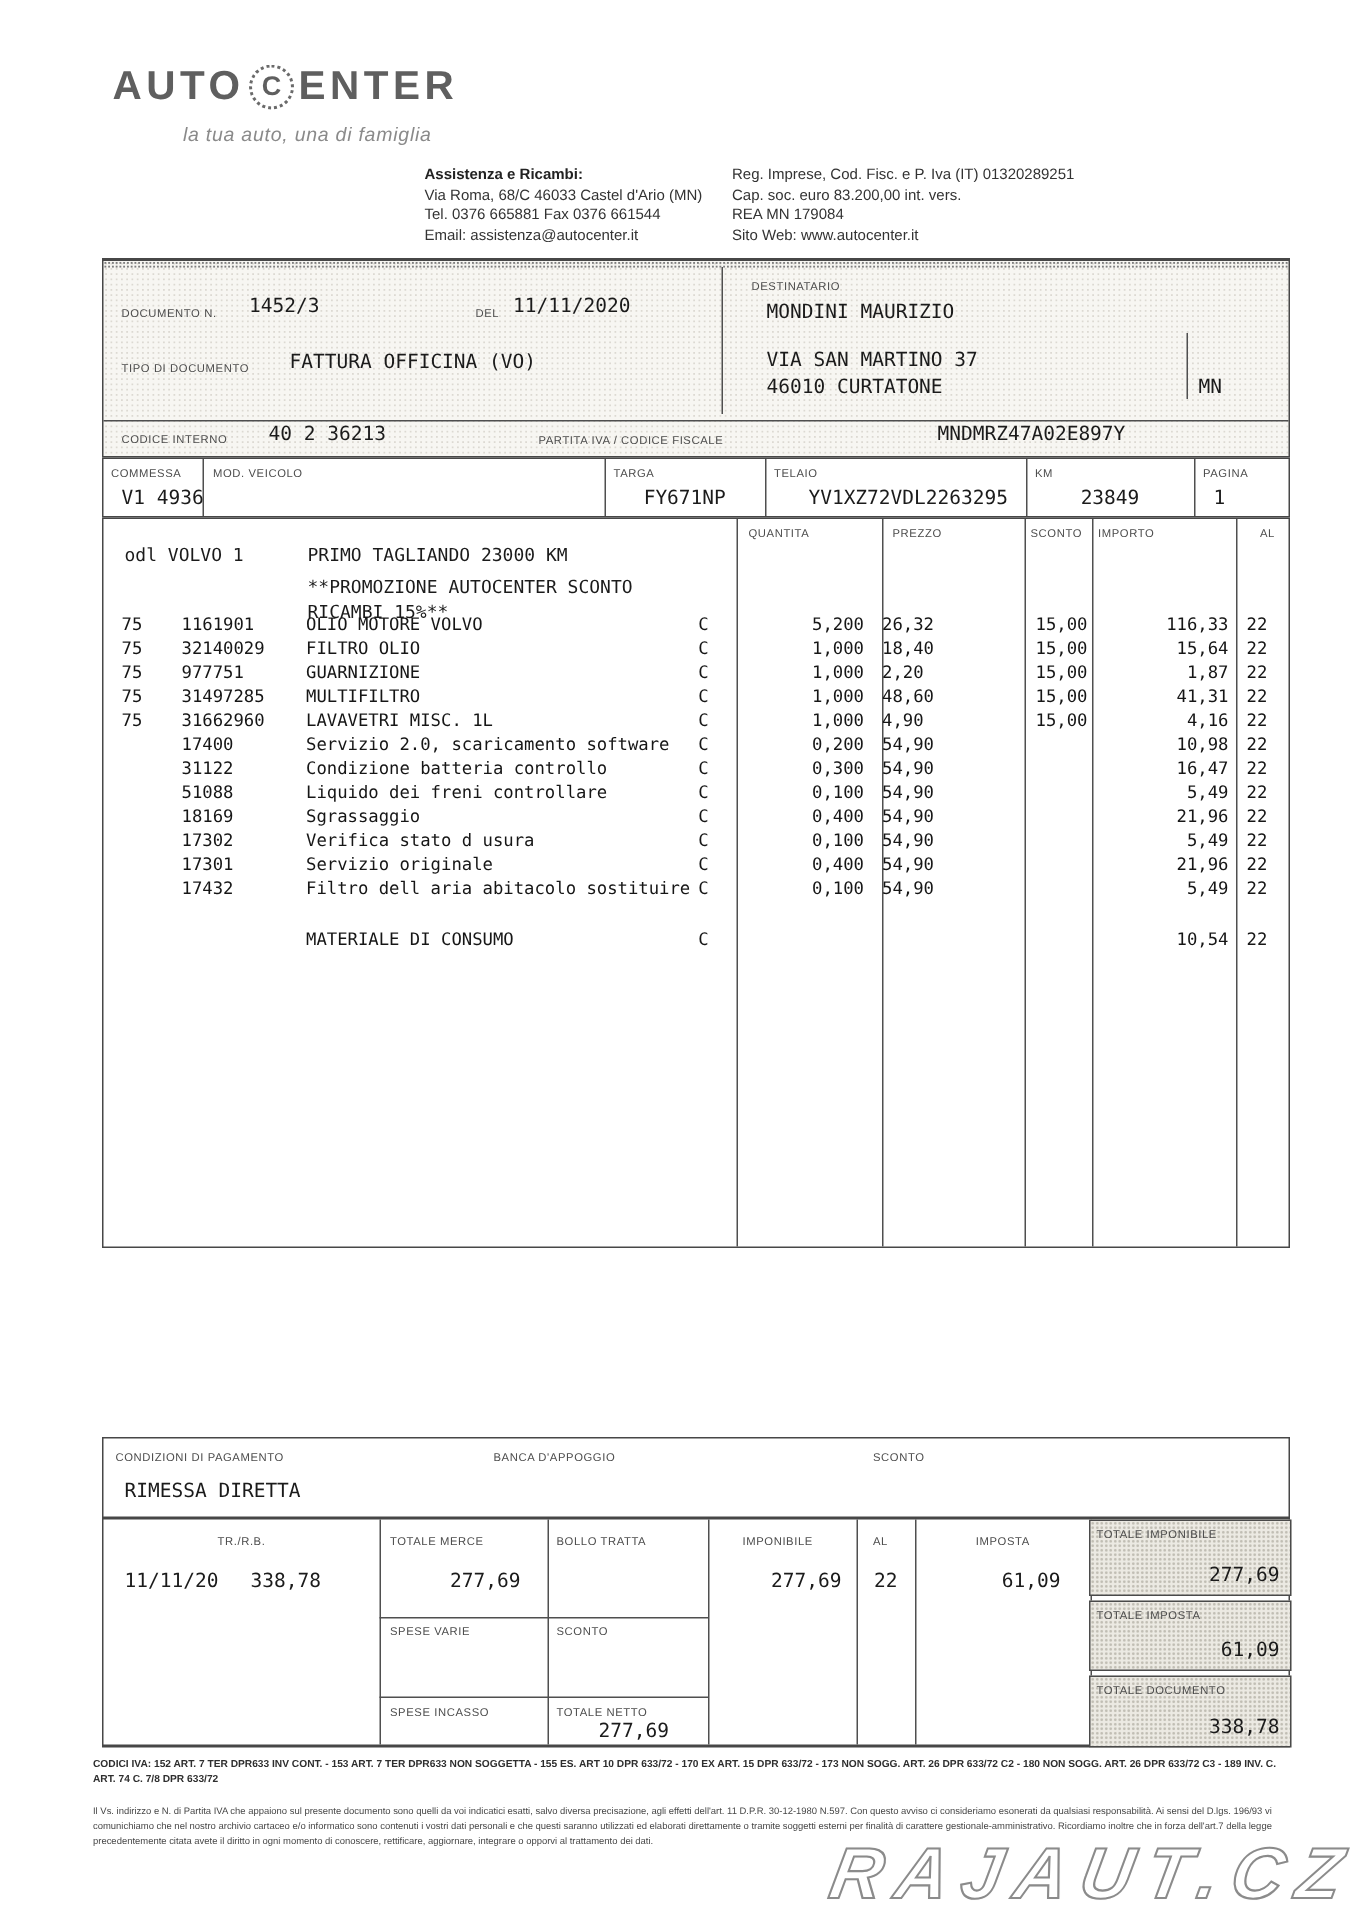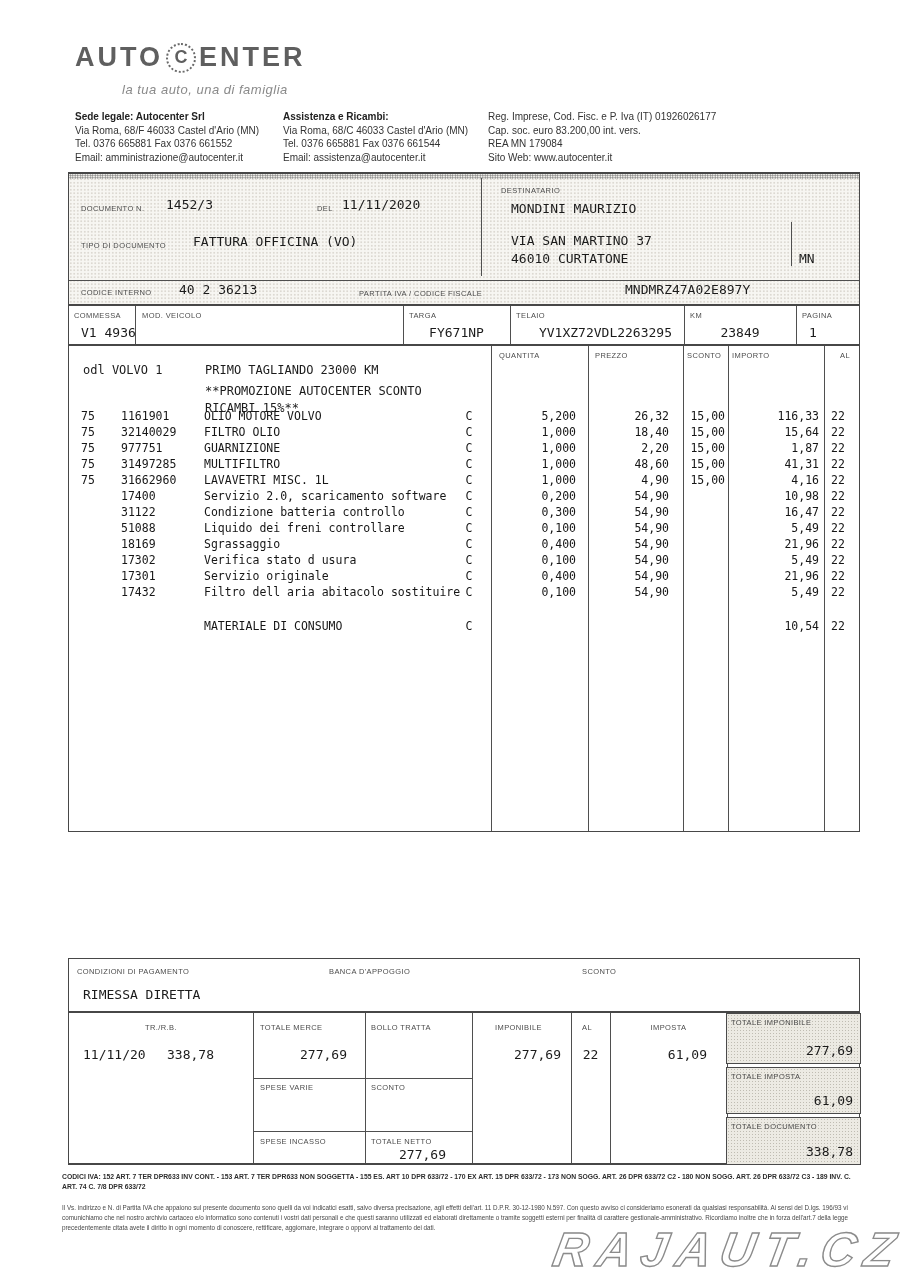--- a/index.html
+++ b/index.html
@@ -32,21 +32,21 @@
   .shadebox .val { right:7px; bottom:5px; }
 
   
   .irow { position:relative; height:16px; }
   .ic { position:absolute; top:0; font-family:"DejaVu Sans Mono","Liberation Mono",monospace; font-size:11.5px; color:#161616; white-space:nowrap; }
   .p-c1 { left:12px; width:26px; }
   .p-c2 { left:52px; }
   .p-desc { left:135px; }
   .p-flag { left:392px; width:16px; text-align:center; }
   .p-qty { left:422px; width:85px; text-align:right; }
-  .p-price { left:519px; width:81px; text-align:right; }
+  .p-price { left:519px; width:81px; }
   .p-sconto { left:614px; width:42px; text-align:right; }
   .p-importo { left:659px; width:91px; text-align:right; }
   .p-al { left:762px; }
 
   .foot-codici { position:absolute; left:62px; top:1172px; width:796px; font-size:6.8px; font-weight:bold; color:#2e2e2e; line-height:1.5; }
   .foot-privacy { position:absolute; left:62px; top:1203px; width:796px; font-size:6.3px; color:#474747; line-height:1.55; }
   .watermark { position:absolute; right:2px; bottom:3px; font-size:48px; font-weight:bold; font-style:italic; letter-spacing:9px; color:#ffffff; -webkit-text-stroke:1.4px #8b8b8b; text-shadow:0 0 1px #9a9a9a; transform:skewX(-10deg); white-space:nowrap; font-family:"Liberation Sans",sans-serif; }
 </style>
 </head>
 <body>
@@ -55,34 +55,28 @@
 
   <div class="logo">
     <span>AUTO</span>
       <span class="cring">
         <span>C</span>
       </span>
       <span>ENTER</span>
   </div>
   <div class="tagline">la tua auto, una di famiglia</div>
 
-  <div class="addr" style="left:75px;width:208px;">
-    <b>Sede legale: Autocenter Srl</b>
-    <span>Via Roma, 68/F 46033 Castel d'Ario (MN)</span><br>
-    <span>Tel. 0376 665881 Fax 0376 661552</span><br>
-    <span>Email: amministrazione@autocenter.it</span>
-  </div>
   <div class="addr" style="left:283px;width:205px;">
     <b>Assistenza e Ricambi:</b>
     <span>Via Roma, 68/C 46033 Castel d'Ario (MN)</span><br>
     <span>Tel. 0376 665881 Fax 0376 661544</span><br>
     <span>Email: assistenza@autocenter.it</span>
   </div>
   <div class="addr" style="left:488px;width:280px;">
-    <span>Reg. Imprese, Cod. Fisc. e P. Iva (IT) 01926026177</span><br>
+    <span>Reg. Imprese, Cod. Fisc. e P. Iva (IT) 01320289251</span><br>
     <span>Cap. soc. euro 83.200,00 int. vers.</span><br>
     <span>REA MN 179084</span><br>
     <span>Sito Web: www.autocenter.it</span>
   </div>
 
   <div class="sec texture" style="top:172px;height:133px;border-top-width:2px;">
     <div class="speckle"></div>
     <div class="vl" style="left:412px;top:4px;bottom:28px;"></div>
     <div class="hl" style="left:0;right:0;top:106px;"></div>
     <div class="vl" style="left:722px;top:48px;bottom:38px;"></div>

